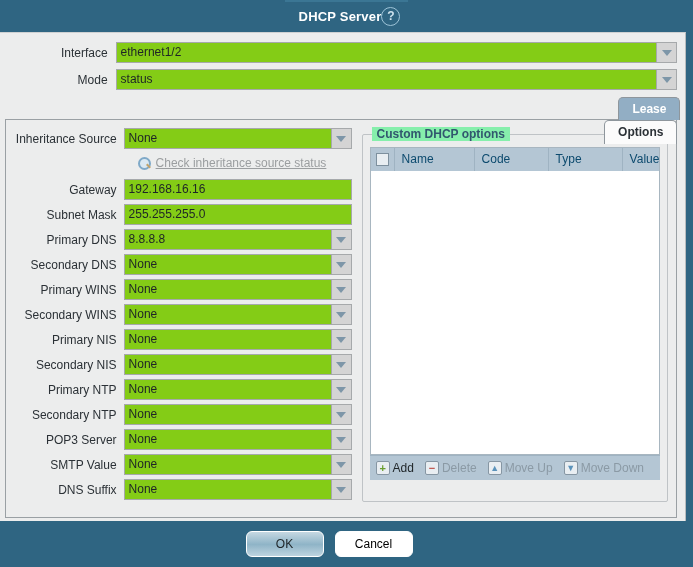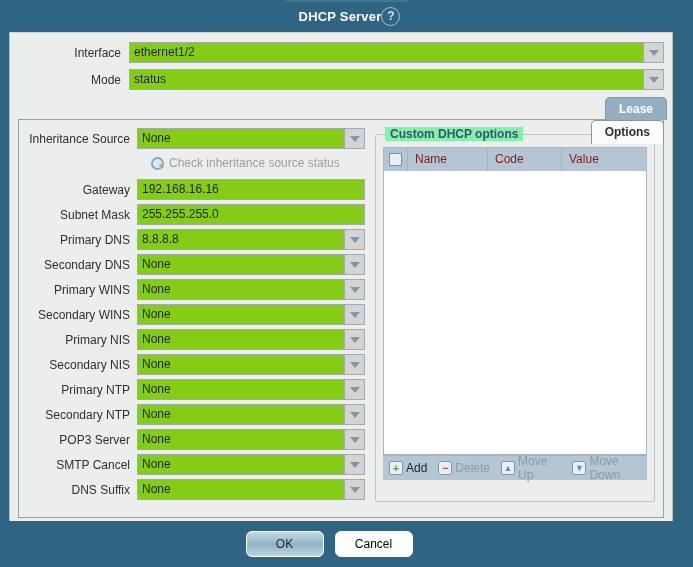--- a/index.html
+++ b/index.html
@@ -199,20 +199,21 @@
   .inherit-link {
     display: flex;
     align-items: center;
     justify-content: flex-start;
     padding-left: 126px;
     height: 20px;
     margin-bottom: 6px;
     color: #9b9ea0;
     font-size: 12px;
     cursor: default;
+    text-decoration: underline;
   }
   .mag {
     width: 13px; height: 13px;
     margin-right: 5px;
     position: relative;
     flex: 0 0 13px;
   }
   .mag::before {
     content: "";
     position: absolute;
@@ -264,21 +265,21 @@
   }
   .grid-head {
     display: flex;
     height: 23px;
     background: #b4c6d4;
     flex: 0 0 23px;
   }
   .gh {
     line-height: 22px;
     font-size: 12px;
-    color: #7f1d1d;
+    color: #0c4a6e;
     padding-left: 7px;
     border-right: 1px solid #9fb3c2;
     overflow: hidden;
     white-space: nowrap;
   }
   .gh.cb {
     width: 24px; flex: 0 0 24px;
     padding: 0;
     display: flex; align-items: center; justify-content: center;
   }
@@ -497,21 +498,21 @@
             <div class="frow">
               <div class="lbl">POP3 Server</div>
               <div class="ctrl">
                 <div class="txtbox">None</div>
                 <div class="ddbtn">
                   <span class="tri"></span>
                 </div>
               </div>
             </div>
             <div class="frow">
-              <div class="lbl">SMTP Cancel</div>
+              <div class="lbl">SMTP Value</div>
               <div class="ctrl">
                 <div class="txtbox">None</div>
                 <div class="ddbtn">
                   <span class="tri"></span>
                 </div>
               </div>
             </div>
             <div class="frow">
               <div class="lbl">DNS Suffix</div>
               <div class="ctrl">
@@ -529,20 +530,21 @@
         <div class="fieldset">
           <div class="fs-legend">Custom DHCP options</div>
 
           <div class="grid">
             <div class="grid-head">
               <div class="gh cb">
                 <span class="hcheck"></span>
               </div>
               <div class="gh name">Name</div>
               <div class="gh code">Code</div>
+              <div class="gh type">Type</div>
               <div class="gh value">Value</div>
             </div>
             <div class="grid-body"></div>
           </div>
 
           <div class="grid-foot" id="table-toolbar">
               <div class="tbtn enabled">
                 <span class="ibox plus">+</span>
                 <span>Add</span>
               </div>

